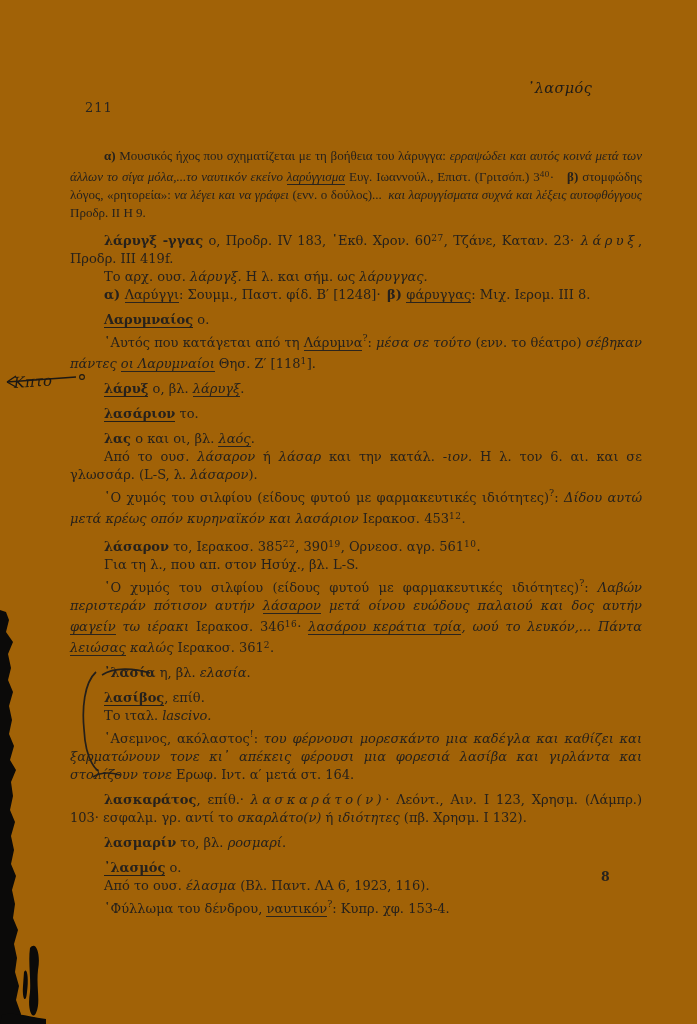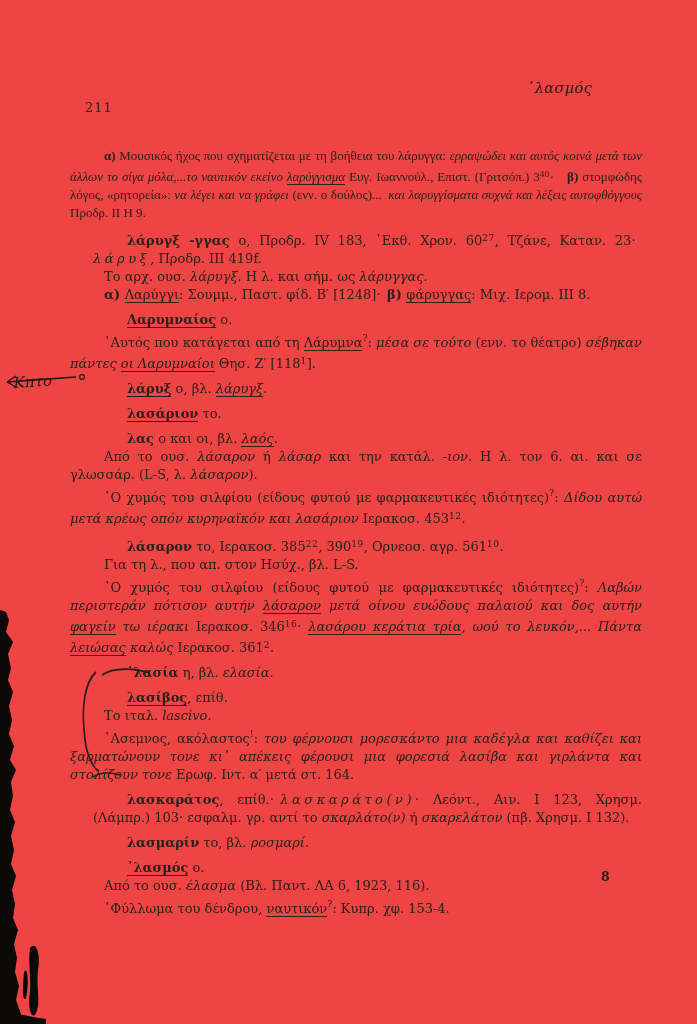--- a/index.html
+++ b/index.html
@@ -1,39 +1,39 @@
 <!DOCTYPE html>
 <html><head>
 <meta charset="utf-8">
 <style>
   html,body{margin:0;padding:0;background:#e8e8e8;}
   .page{
     position:relative;
     width:697px;height:1024px;
     margin:0 auto;
-    background:#ef4444;
+    background:#a16207;
     overflow:hidden;
     font-family:"DejaVu Serif","Liberation Serif",serif;
     color:#26211c;
   }
   .running-title{
     position:absolute;top:80px;left:527px;
     font-size:14.5px;font-style:italic;letter-spacing:.4px;
     color:#1f1b17;
   }
   .page-number{
     position:absolute;top:100px;left:85px;
     font-size:13px;letter-spacing:1px;color:#2a251f;
   }
   .content{
     position:absolute;top:131px;left:70px;width:572px;
     font-size:13px;line-height:18px;
   }
   .para{margin:0;text-indent:34px;text-align:justify;}
-  .para.entry{margin-top:7px;margin-left:23px;}
+  .para.entry{margin-top:7px;}
   .para.gap-sm{margin-top:16px;font-family:Liberation Serif, serif;}
   .rn{}
   .rb{font-weight:bold;}
   .ri{font-style:italic;}
   .ru{border-bottom:1.5px solid #2b241d;}
   .rb.ru{border-bottom:1.7px solid #241e18;}
   .rs{font-size:9px;vertical-align:4px;letter-spacing:.5px;}
   .rsp{letter-spacing:3.5px;font-style:italic;}
   .rq{font-size:9.5px;vertical-align:6px;font-family:"DejaVu Serif",serif;}
   .footer-number{
@@ -71,21 +71,21 @@
       <p class="para entry"><span class="rb">λας</span><span class="rn"> ο και οι, βλ. </span><span class="ri ru">λαός</span><span class="rn">.</span></p>
       <p class="para "><span class="rn">Από το ουσ. </span><span class="ri">λάσαρον</span><span class="rn"> ή </span><span class="ri">λάσαρ</span><span class="rn"> και την κατάλ. </span><span class="ri">-ιον.</span><span class="rn"> Η λ. τον 6. αι. και σε γλωσσάρ. (L-S, λ. </span><span class="ri">λάσαρον</span><span class="rn">).</span></p>
       <p class="para "><span class="rn">῾Ο χυμός του σιλφίου (είδους φυτού με φαρμακευτικές ιδιότητες)</span><span class="rq">?</span><span class="rn">: </span><span class="ri">Δίδου αυτώ μετά κρέως οπόν κυρηναϊκόν και λασάριον</span><span class="rn"> Ιερακοσ. 453</span><span class="rs">12</span><span class="rn">.</span></p>
       <p class="para entry"><span class="rb">λάσαρον</span><span class="rn"> το, Ιερακοσ. 385</span><span class="rs">22</span><span class="rn">, 390</span><span class="rs">19</span><span class="rn">, Ορνεοσ. αγρ. 561</span><span class="rs">10</span><span class="rn">.</span></p>
       <p class="para "><span class="rn">Για τη λ., που απ. στον Ησύχ., βλ. L-S.</span></p>
       <p class="para "><span class="rn">῾Ο χυμός του σιλφίου (είδους φυτού με φαρμακευτικές ιδιότητες)</span><span class="rq">?</span><span class="rn">: </span><span class="ri">Λαβών περιστεράν πότισον αυτήν </span><span class="ri ru">λάσαρον</span><span class="ri"> μετά οίνου ευώδους παλαιού και δος αυτήν </span><span class="ri ru">φαγείν</span><span class="ri"> τω ιέρακι</span><span class="rn"> Ιερακοσ. 346</span><span class="rs">16</span><span class="rn">· </span><span class="ri ru">λασάρου κεράτια τρία</span><span class="ri">, ωού το λευκόν,... Πάντα </span><span class="ri ru">λειώσας</span><span class="ri"> καλώς</span><span class="rn"> Ιερακοσ. 361</span><span class="rs">2</span><span class="rn">.</span></p>
       <p class="para entry"><span class="rb">᾿λασία</span><span class="rn"> η, βλ. </span><span class="ri">ελασία</span><span class="rn">.</span></p>
       <p class="para entry"><span class="rb ru">λασίβος</span><span class="rn">, επίθ.</span></p>
       <p class="para "><span class="rn">Το ιταλ. </span><span class="ri">lascivo.</span></p>
       <p class="para "><span class="rn">῾Ασεμνος, ακόλαστος</span><span class="rq">!</span><span class="rn">: </span><span class="ri">του φέρνουσι μορεσκάντο μια καδέγλα και καθίζει και ξαρματώνουν τονε κι᾿ απέκεις φέρουσι μια φορεσιά λασίβα και γιρλάντα και στολίζουν τονε</span><span class="rn"> Ερωφ. Ιντ. α′ μετά στ. 164.</span></p>
-      <p class="para entry"><span class="rb">λασκαράτος</span><span class="rn">, επίθ.· </span><span class="rsp">λασκαράτο(ν)</span><span class="rn">· Λεόντ., Αιν. Ι 123, Χρησμ. (Λάμπρ.) 103· εσφαλμ. γρ. αντί το </span><span class="ri">σκαρλάτο(ν)</span><span class="rn"> ή </span><span class="ri">σκαρελάτον</span><span class="rn"> (πβ. Χρησμ. Ι 132).</span></p>
+      <p class="para entry"><span class="rb">λασκαράτος</span><span class="rn">, επίθ.· </span><span class="rsp">λασκαράτο(ν)</span><span class="rn">· Λεόντ., Αιν. Ι 123, Χρησμ. (Λάμπρ.) 103· εσφαλμ. γρ. αντί το </span><span class="ri">σκαρλάτο(ν)</span><span class="rn"> ή </span><span class="ri">ιδιότητες</span><span class="rn"> (πβ. Χρησμ. Ι 132).</span></p>
       <p class="para entry"><span class="rb">λασμαρίν</span><span class="rn"> το, βλ. </span><span class="ri">ροσμαρί</span><span class="rn">.</span></p>
       <p class="para entry"><span class="rb ru">᾿λασμός</span><span class="rn"> ο.</span></p>
       <p class="para "><span class="rn">Από το ουσ. </span><span class="ri">έλασμα</span><span class="rn"> (Βλ. Παντ. ΛΑ 6, 1923, 116).</span></p>
       <p class="para "><span class="rn">῾Φύλλωμα του δένδρου, </span><span class="ru">ναυτικόν</span><span class="rq">?</span><span class="rn">: Κυπρ. χφ. 153-4.</span></p>
     </div>
 
   <svg class="margin-note" width="90" height="36">
     <text x="10" y="24" transform="rotate(-4 10 24)">Κπτο</text>
     <path d="M3,18 L72,13" stroke="#1c1814" stroke-width="1.6" fill="none"></path>
     <path d="M3,18 L12,12 M3,18 L12,23" stroke="#1c1814" stroke-width="1.4" fill="none"></path>

